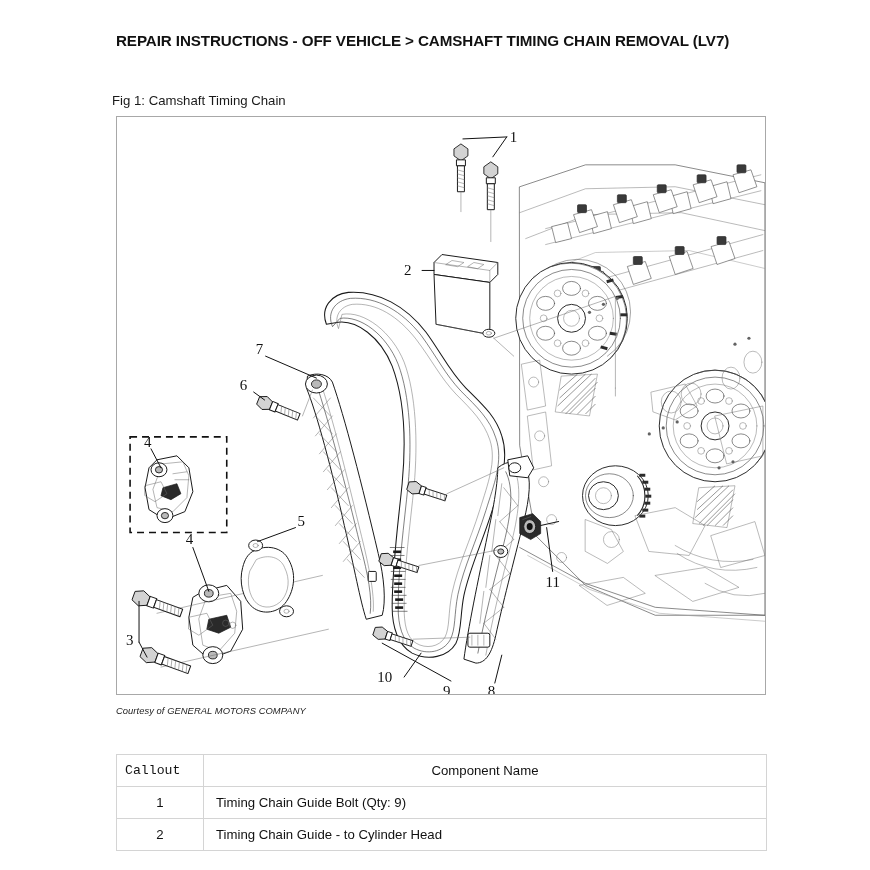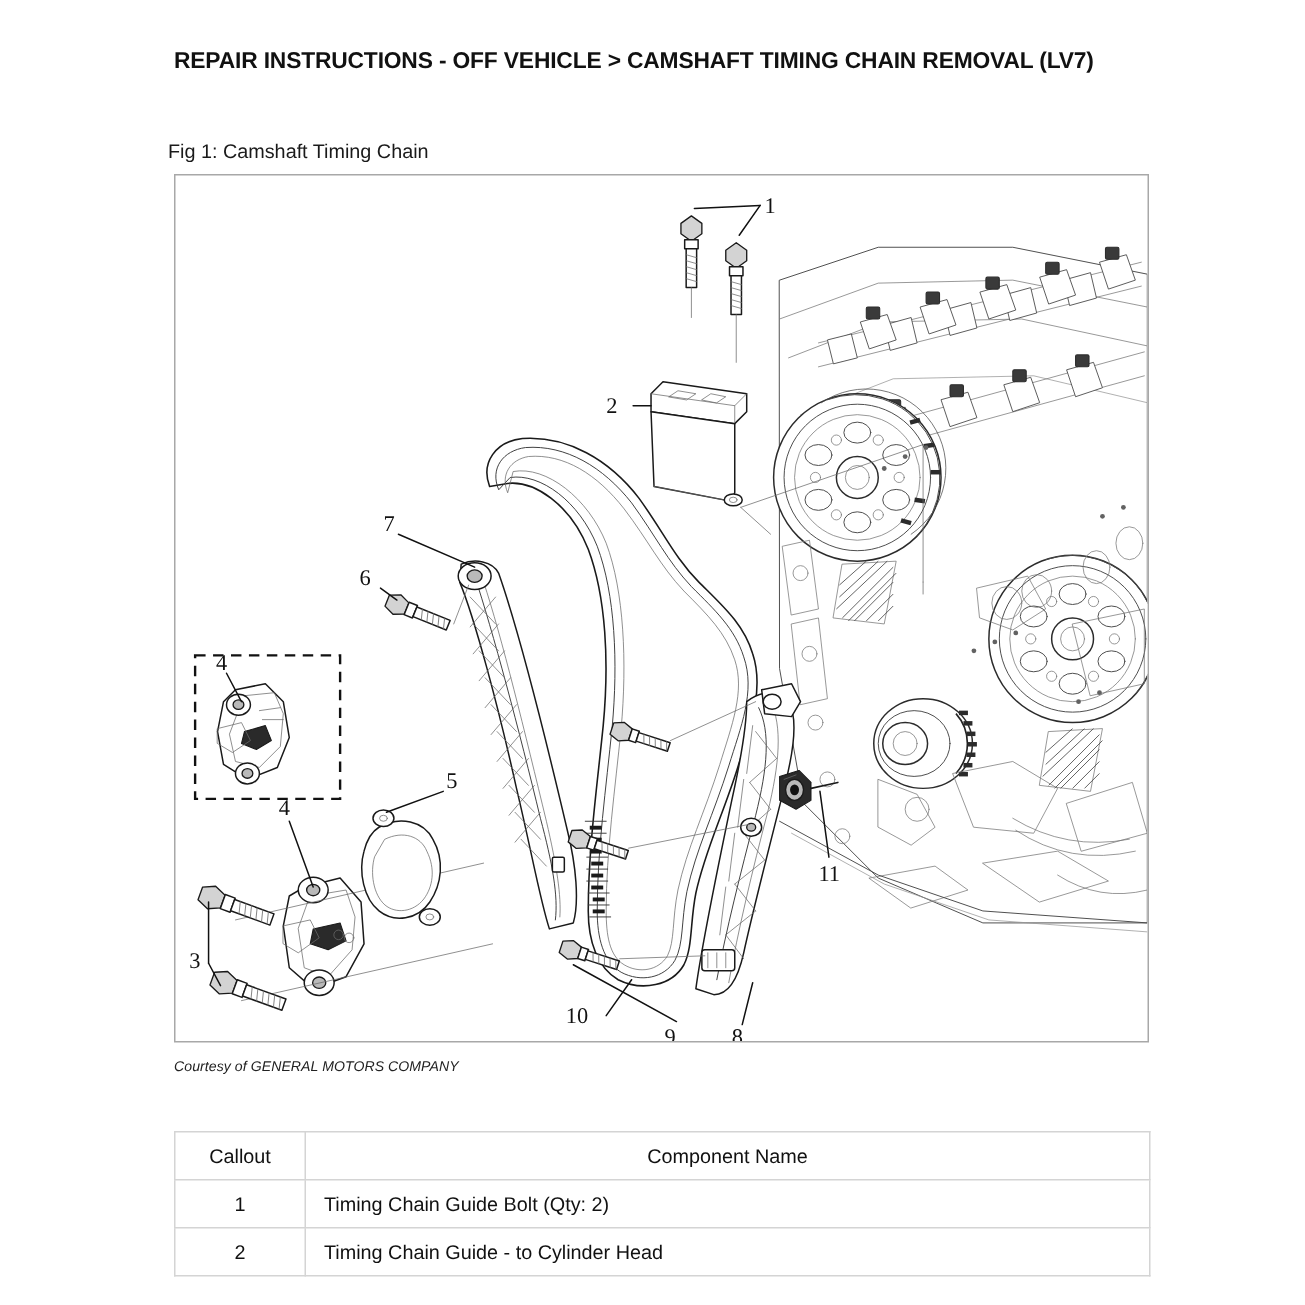--- a/index.html
+++ b/index.html
@@ -92,21 +92,21 @@
   .callout-table col.c-callout { width: 87px; }
   .callout-table col.c-name    { width: 563px; }
   .callout-table th,
   .callout-table td {
     border: 1px solid #d4d4d4;
     height: 31px;
     padding: 0 8px;
     font-weight: normal;
     vertical-align: middle;
   }
-  .callout-table th.h-callout { text-align: center; }
+  .callout-table th.h-callout { text-align: left; font-family: Liberation Mono, monospace; }
   .callout-table th.h-name    { text-align: center; }
   .callout-table td.v-callout { text-align: center; }
   .callout-table td.v-name    { text-align: left; padding-left: 12px; }
 
   
   .ln      { fill: none; stroke: #1a1a1a; stroke-width: 1.05; stroke-linecap: round; stroke-linejoin: round; }
   .ln-thin { fill: none; stroke: #3b3b3b; stroke-width: 0.65; stroke-linecap: round; stroke-linejoin: round; }
   .ln-fine { fill: none; stroke: #6a6a6a; stroke-width: 0.5; stroke-linecap: round; stroke-linejoin: round; }
   .ln-pale { fill: none; stroke: #8d8d8d; stroke-width: 0.5; stroke-linecap: round; stroke-linejoin: round; }
   .ln-lead { fill: none; stroke: #111111; stroke-width: 1.0; stroke-linecap: round; stroke-linejoin: round; }
@@ -734,21 +734,21 @@
     </colgroup>
     <thead>
       <tr>
         <th class="h-callout">Callout</th>
         <th class="h-name">Component Name</th>
       </tr>
     </thead>
     <tbody>
       <tr>
         <td class="v-callout">1</td>
-        <td class="v-name">Timing Chain Guide Bolt (Qty: 2)</td>
+        <td class="v-name">Timing Chain Guide Bolt (Qty: 9)</td>
       </tr>
       <tr>
         <td class="v-callout">2</td>
         <td class="v-name">Timing Chain Guide - to Cylinder Head</td>
       </tr>
     </tbody>
   </table>
 
 </div>
 

